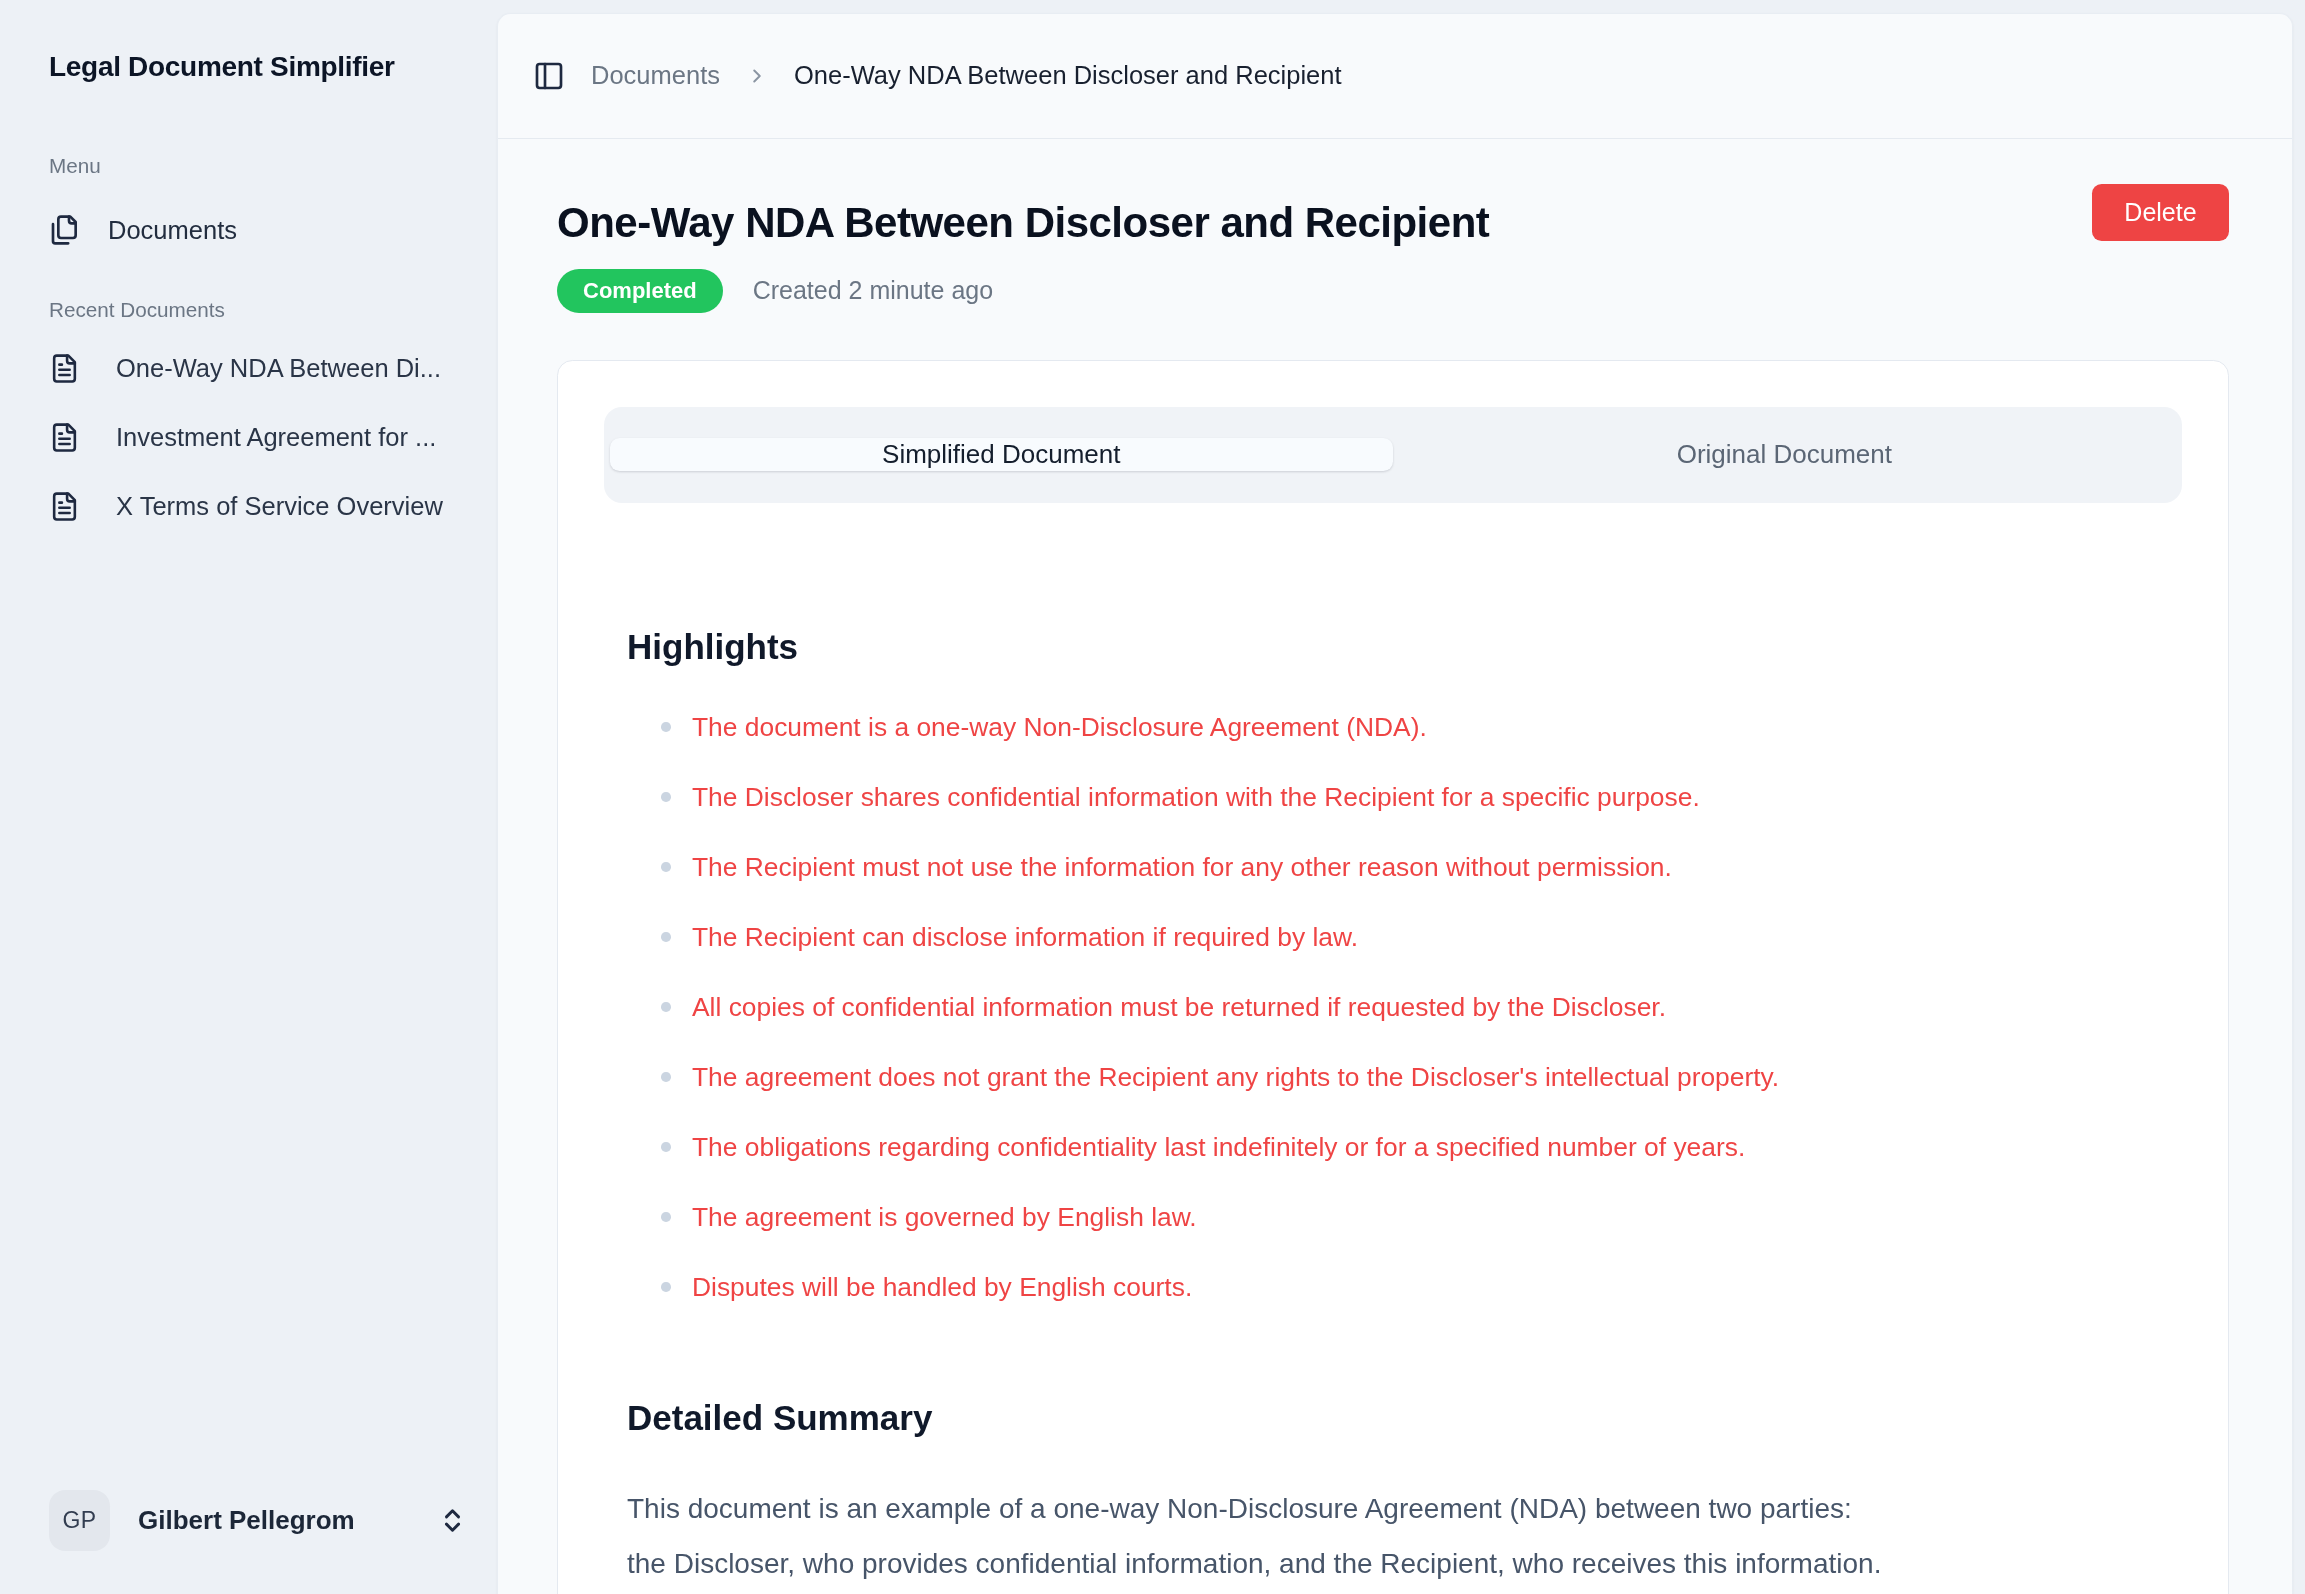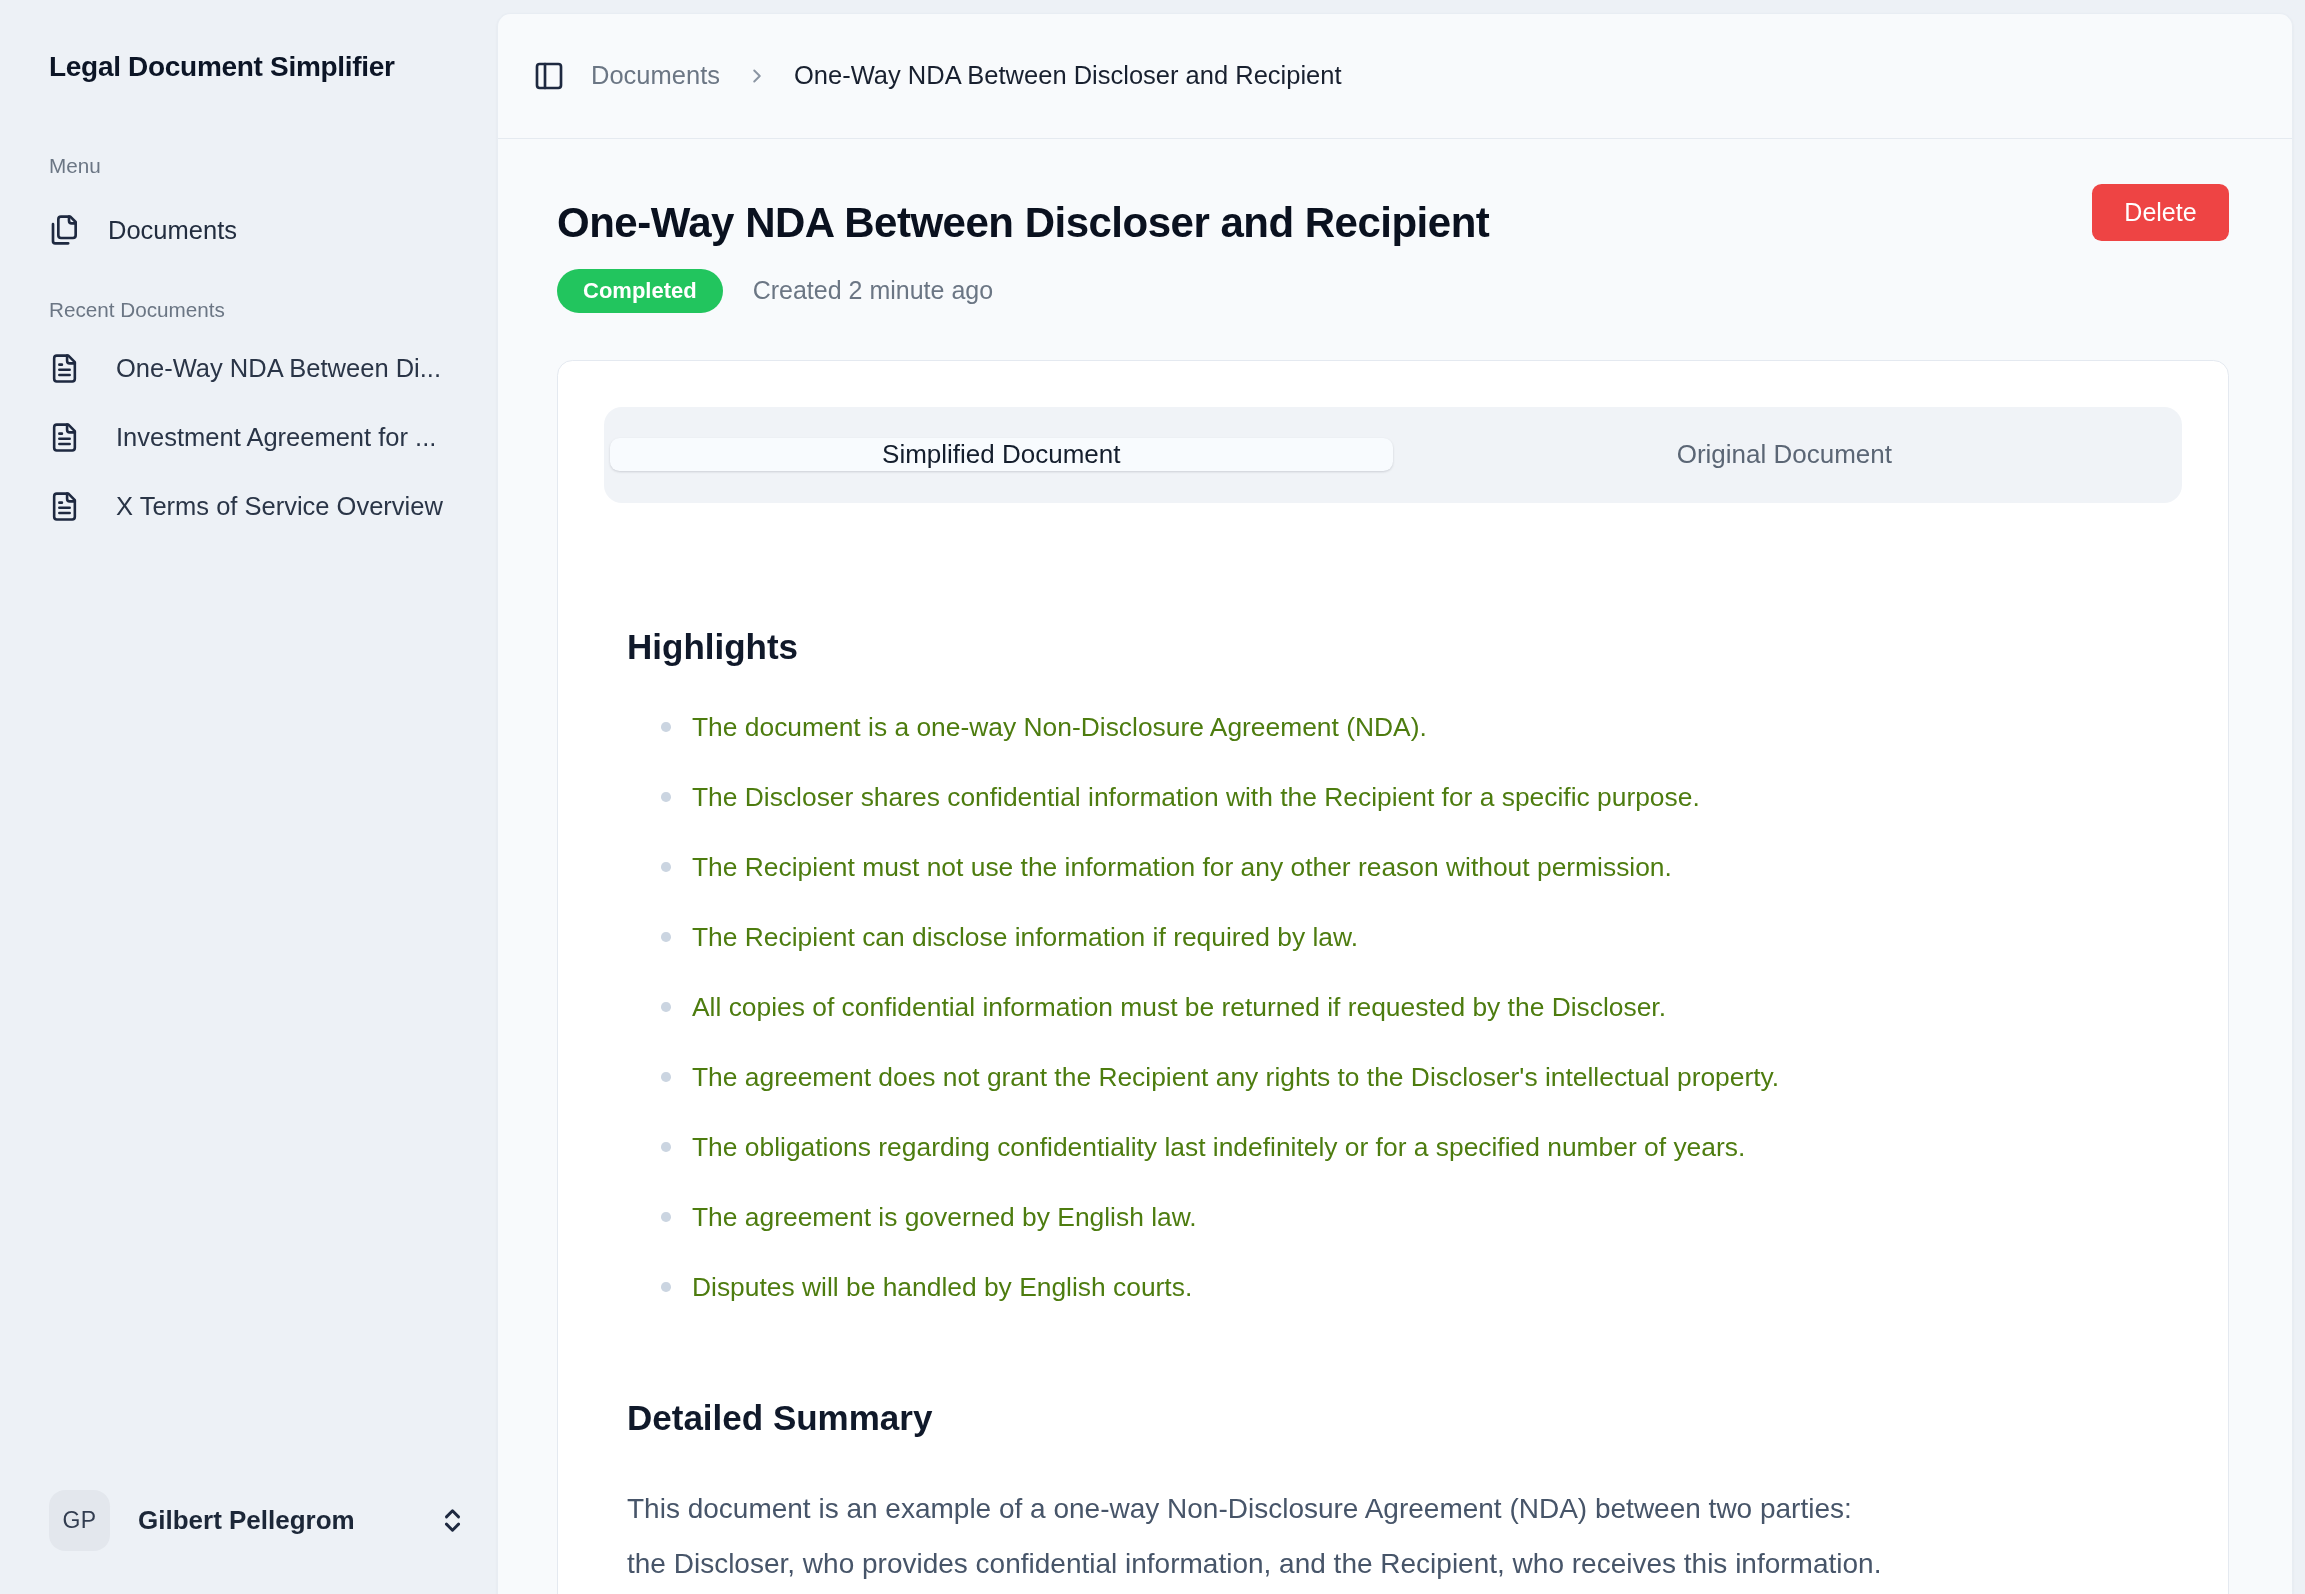--- a/index.html
+++ b/index.html
@@ -119,21 +119,21 @@
     box-shadow:0 1px 2.9px rgba(15,23,42,0.10), 0 1px 1.9px rgba(15,23,42,0.06);
   }
 
   .prose { padding:0 23px; max-width:1345px; }
   .prose h3 { font-size:35px; line-height:38px; font-weight:700; color:#10192a; margin:0; }
   .h-highlights { margin-top:125px !important; }
   .h-summary { margin-top:96px !important; }
   .hl-list { list-style:none; margin:46px 0 0 0; padding:0; }
   .hl-list li {
     position:relative; padding-left:65px;
-    font-size:26.4px; line-height:31px; color:#4d7c0f;
+    font-size:26.4px; line-height:31px; color:#ef4444;
     margin-bottom:39px;
   }
   .hl-list li::before {
     content:""; position:absolute; left:34px; top:10.6px;
     width:9.6px; height:9.6px; border-radius:50%;
     background:#cbd5e1;
   }
   .summary-p { margin:44px 0 0 0; font-size:28px; line-height:55px; color:#475569; max-width:1259px; }
 </style>
 </head>

